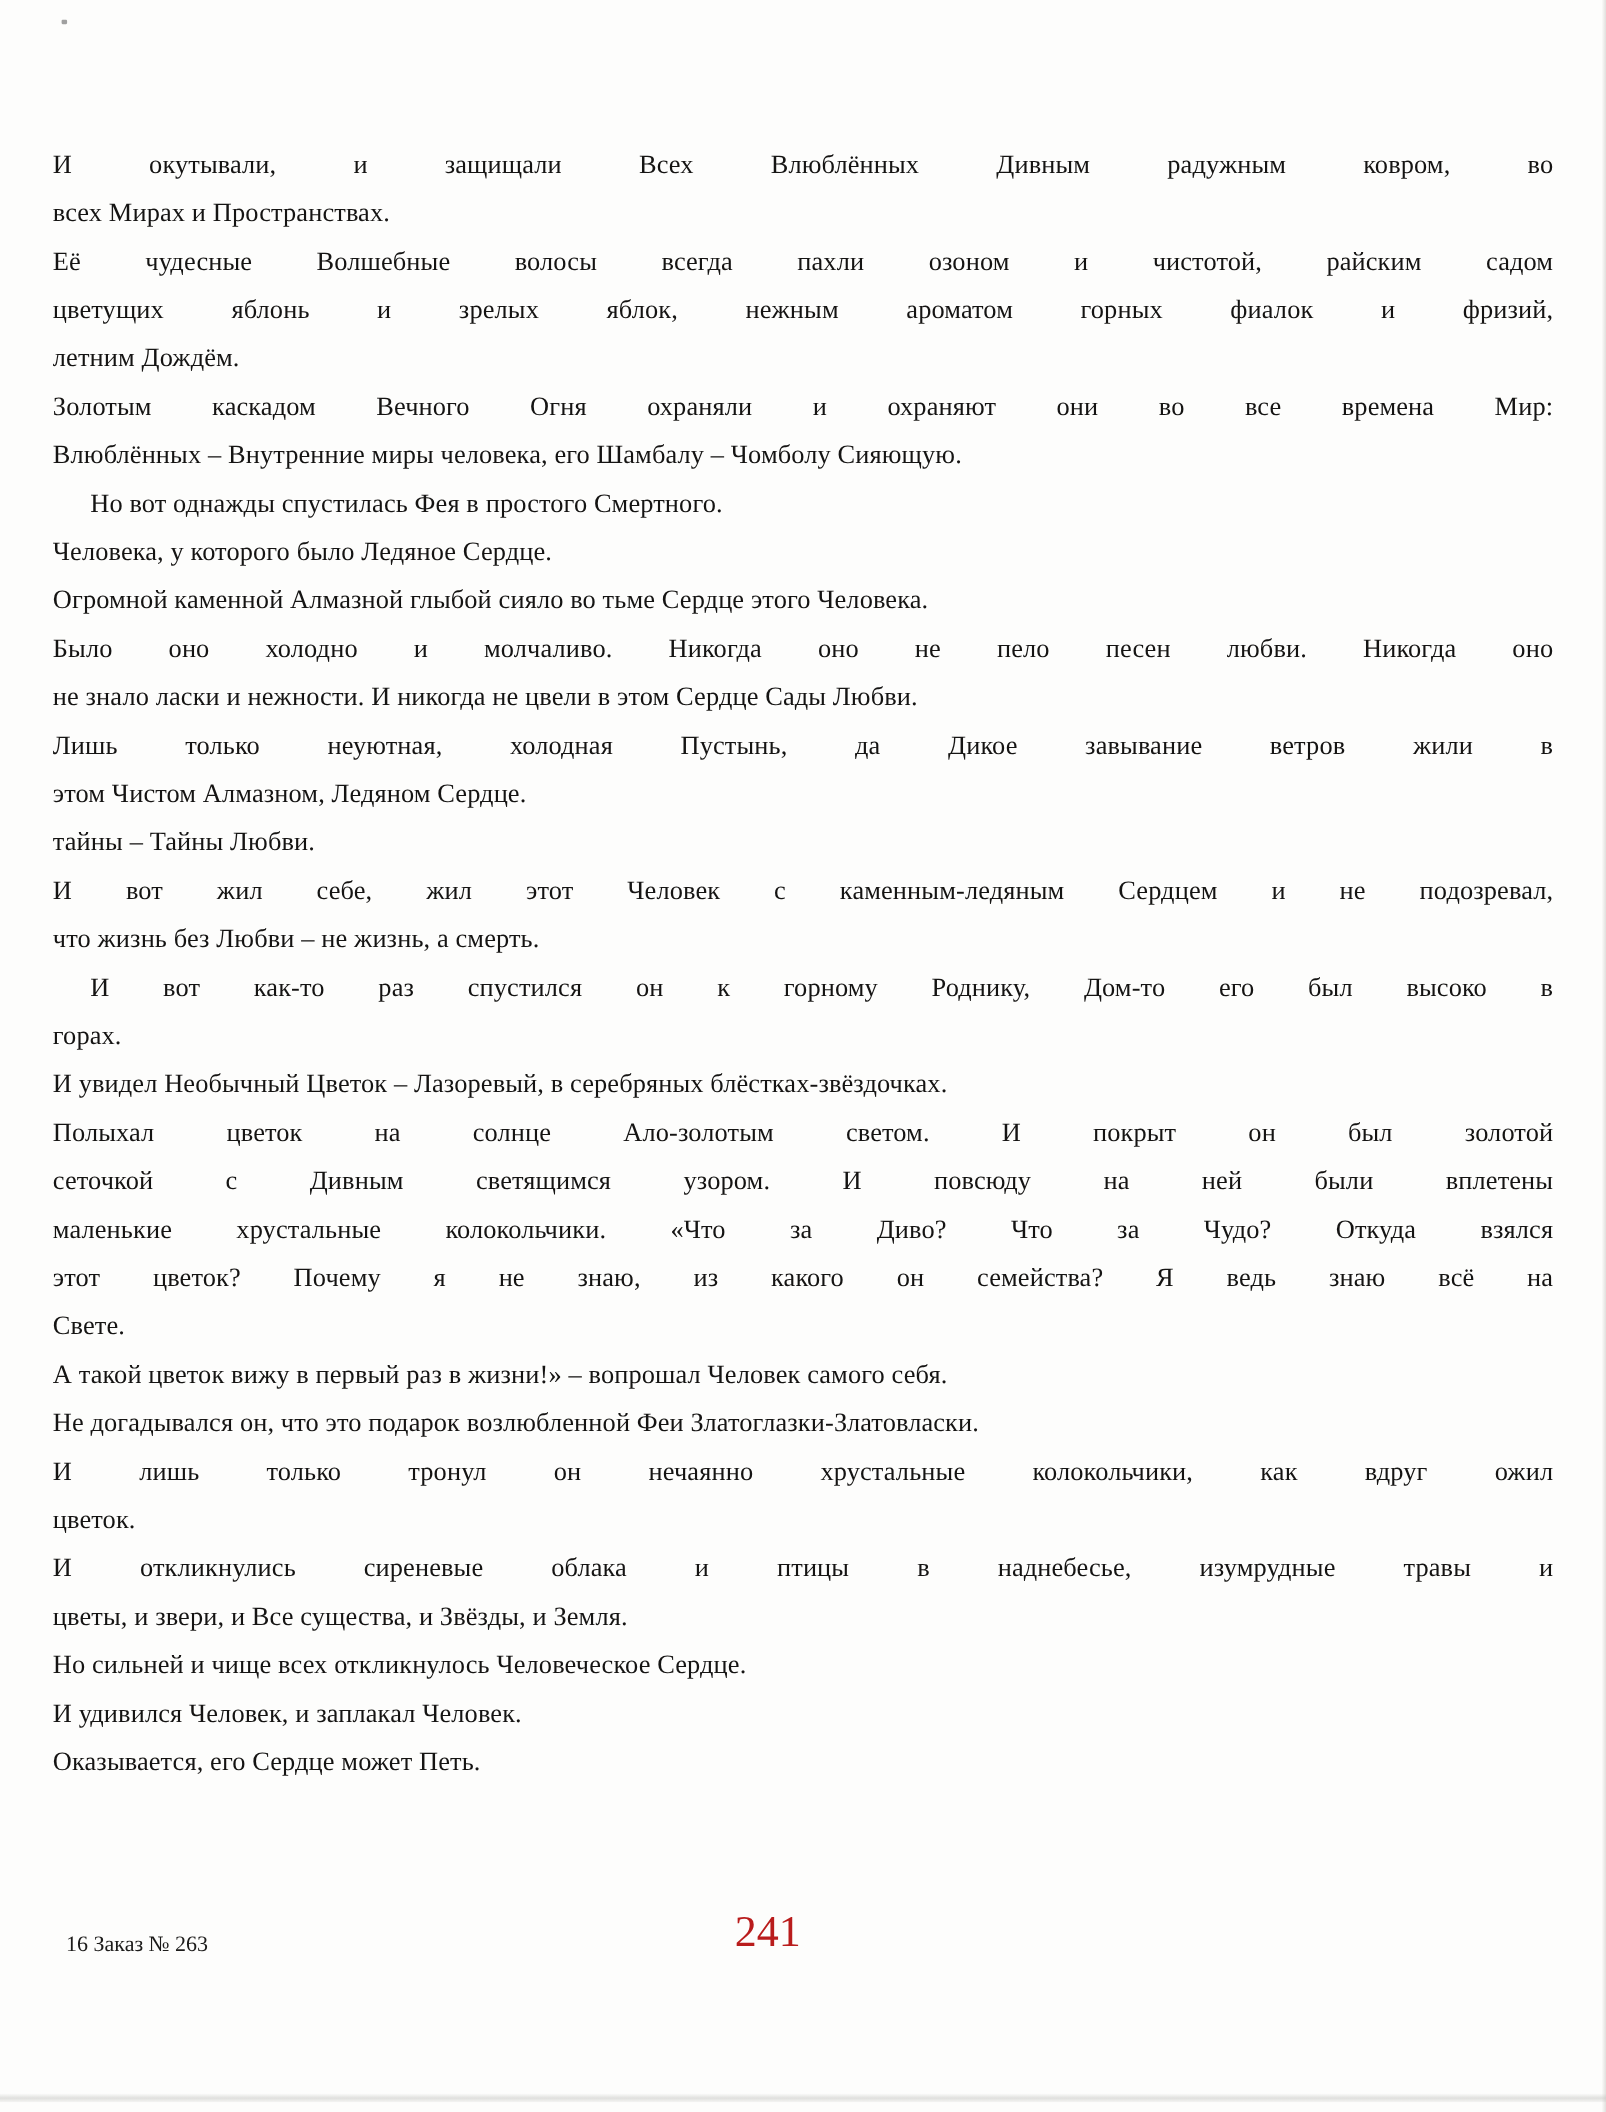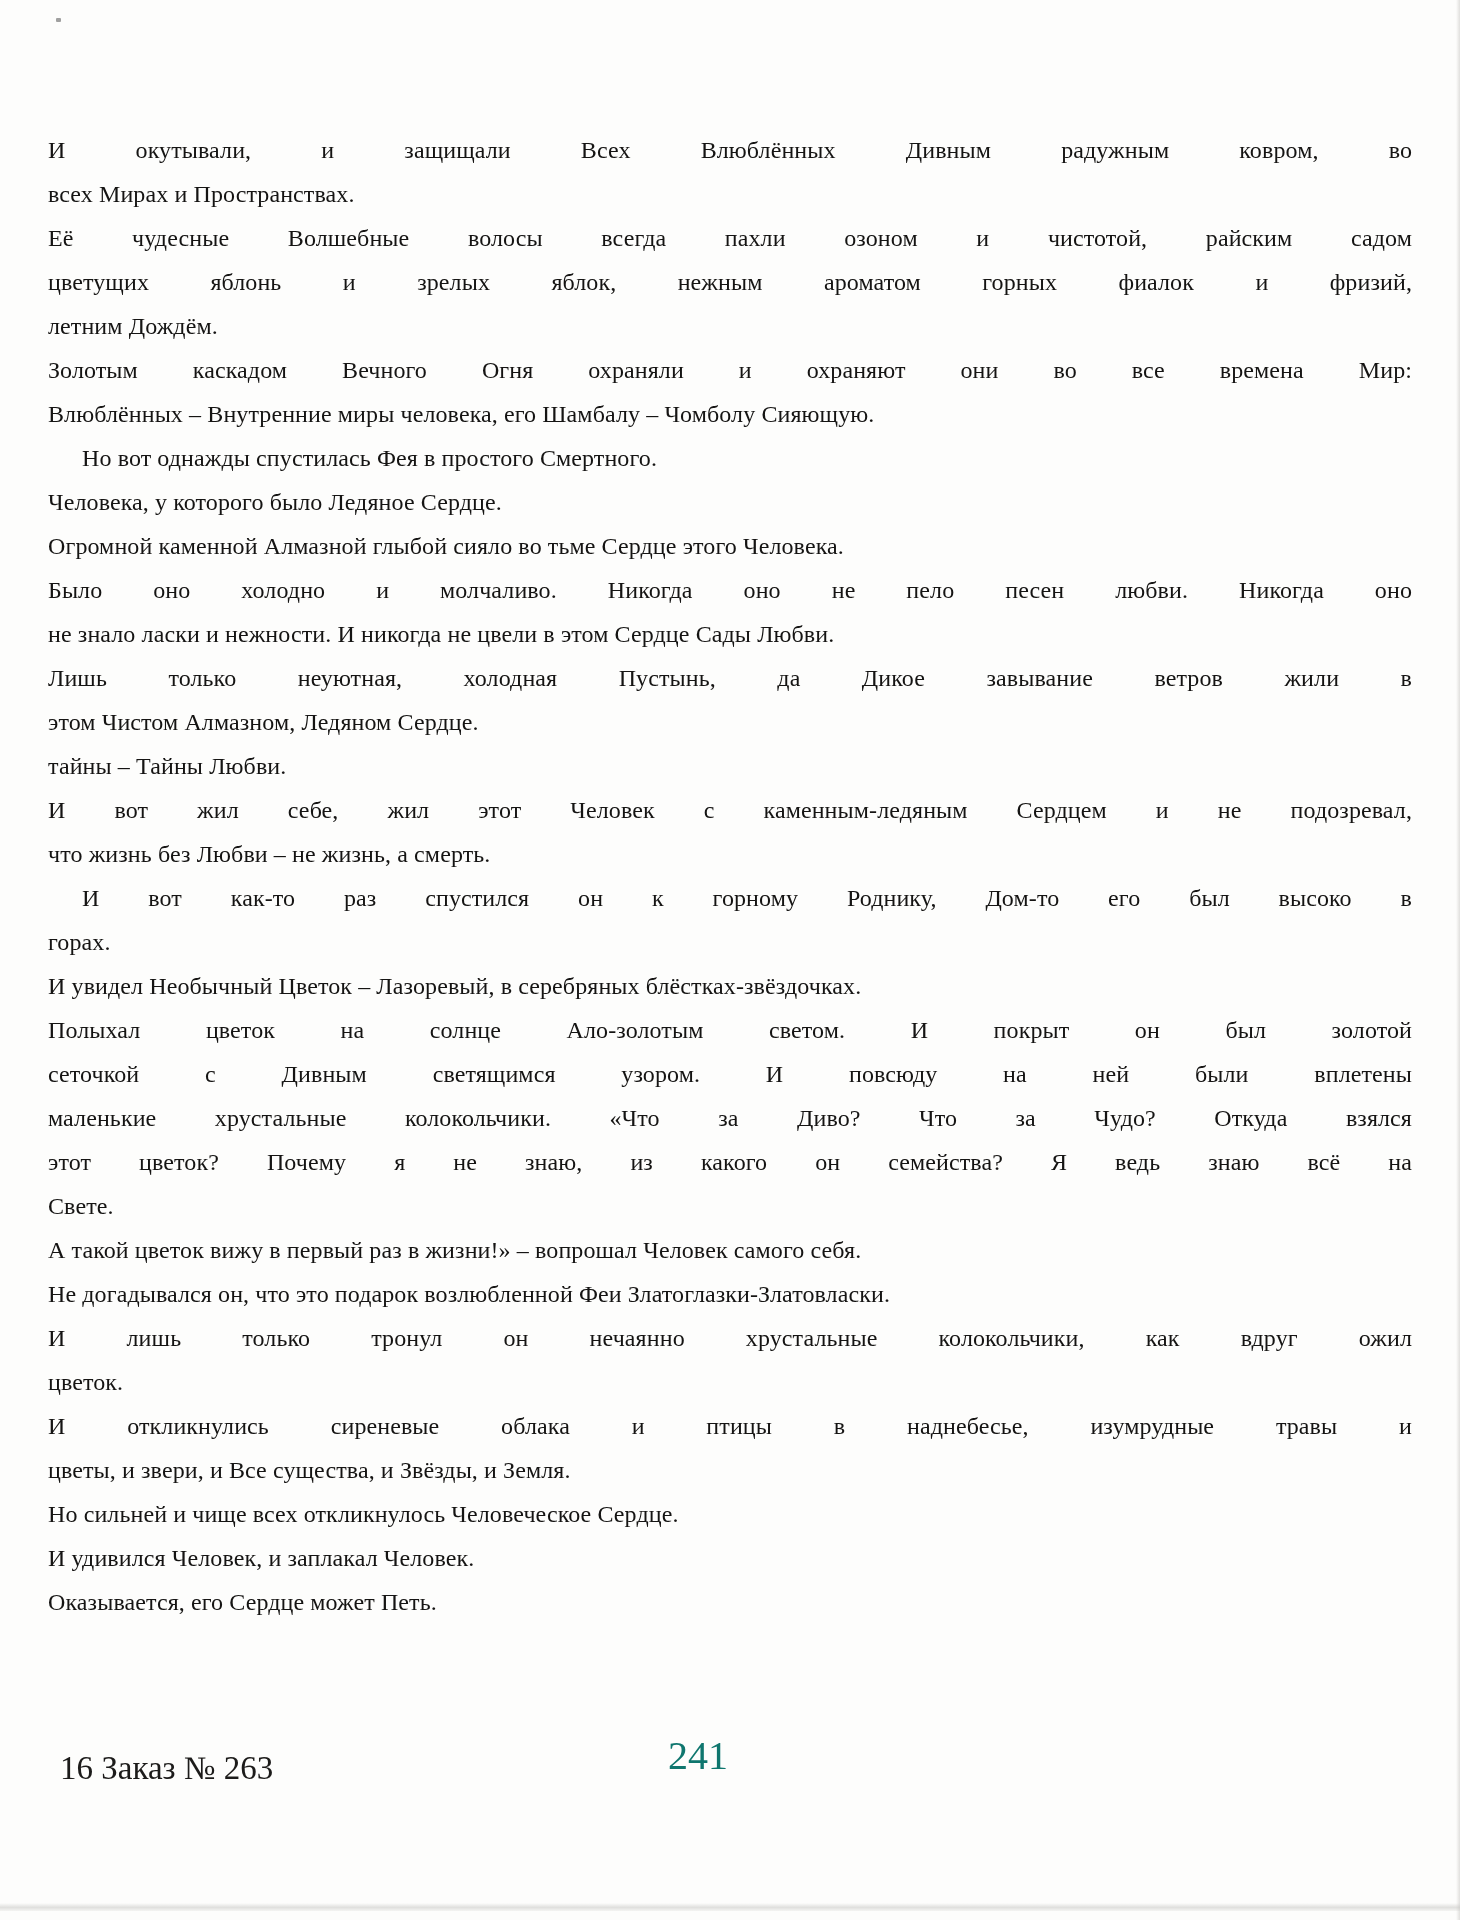--- a/index.html
+++ b/index.html
@@ -62,33 +62,33 @@
     text-align: justify;
     text-align-last: justify;
   }
   .line.ind {
     text-indent: 34px;
   }
   .footer-left {
     position: absolute;
     left: 60px;
     top: 1752px;
-    font-size: 33px;
+    font-size: 20px;
     line-height: 32px;
     color: #1c1b1a;
   }
   .page-number {
     position: absolute;
     left: 648px;
     top: 1734px;
     width: 100px;
     text-align: center;
     font-size: 40px;
     line-height: 44px;
-    color: #0f766e;
+    color: #b91c1c;
   }
 </style>
 </head>
 <body>
 
 <div class="page">
   <div class="speck"></div>
 
   <div class="text-block">
     <div>

